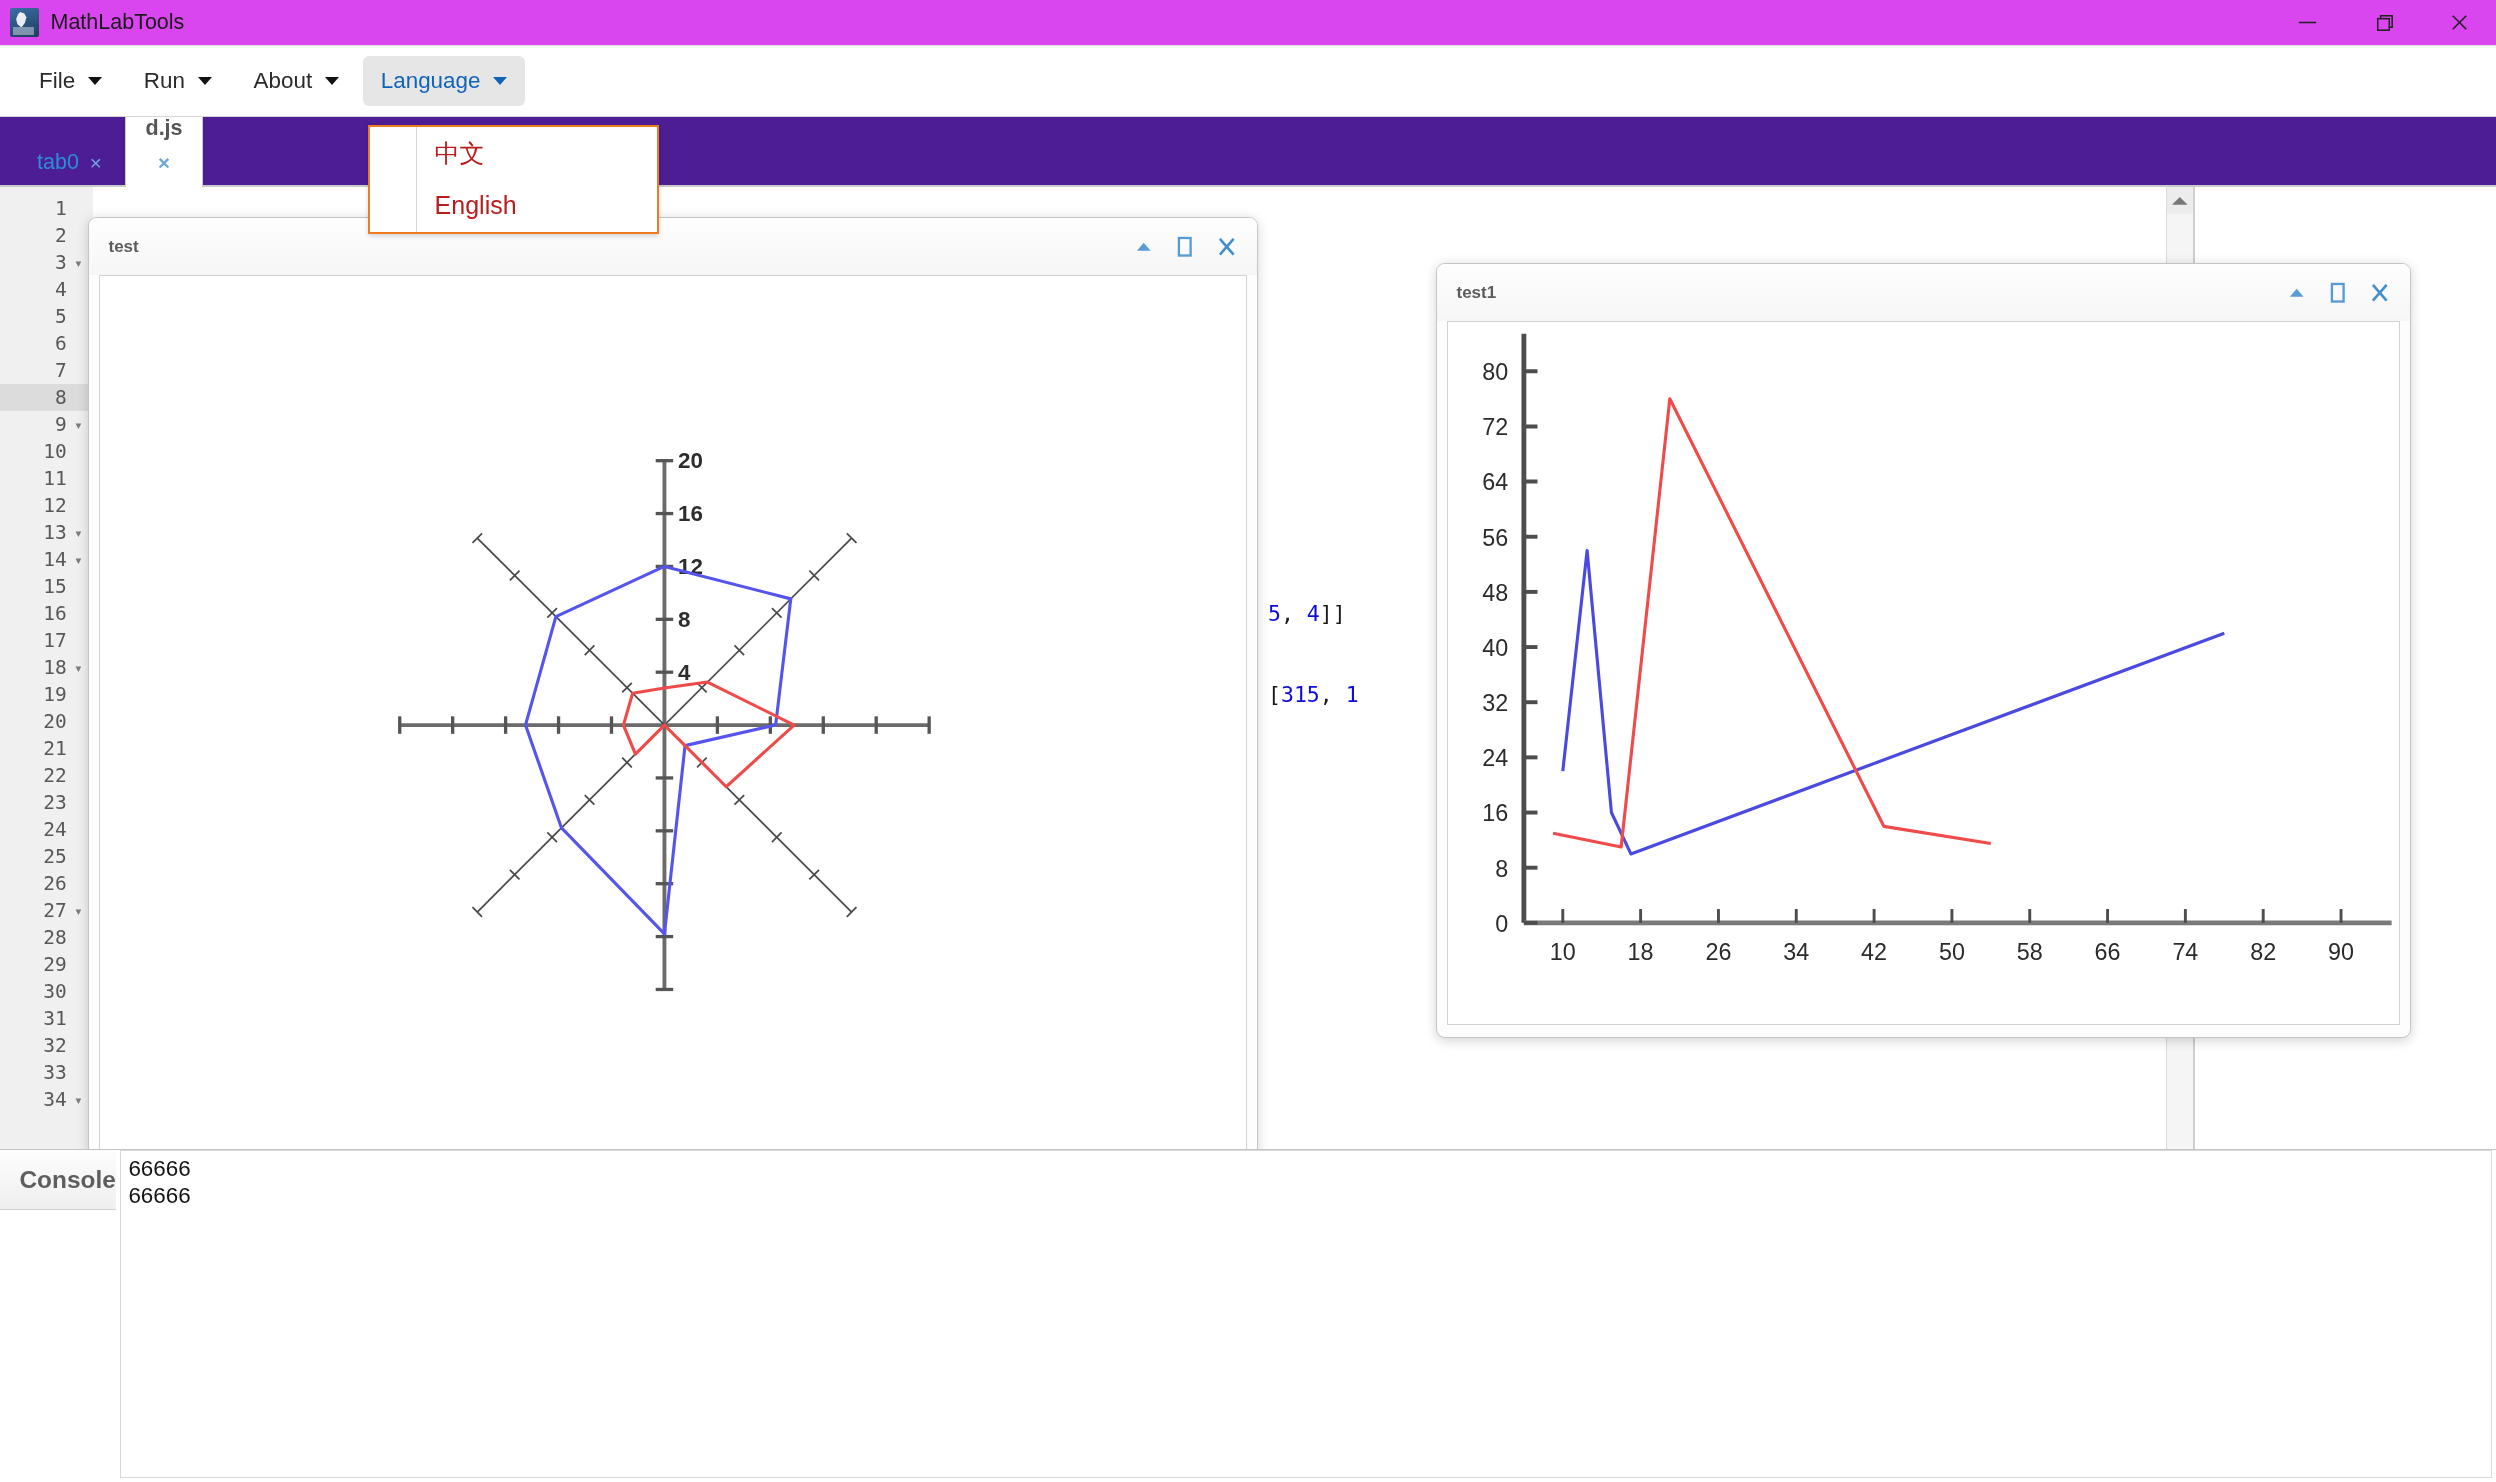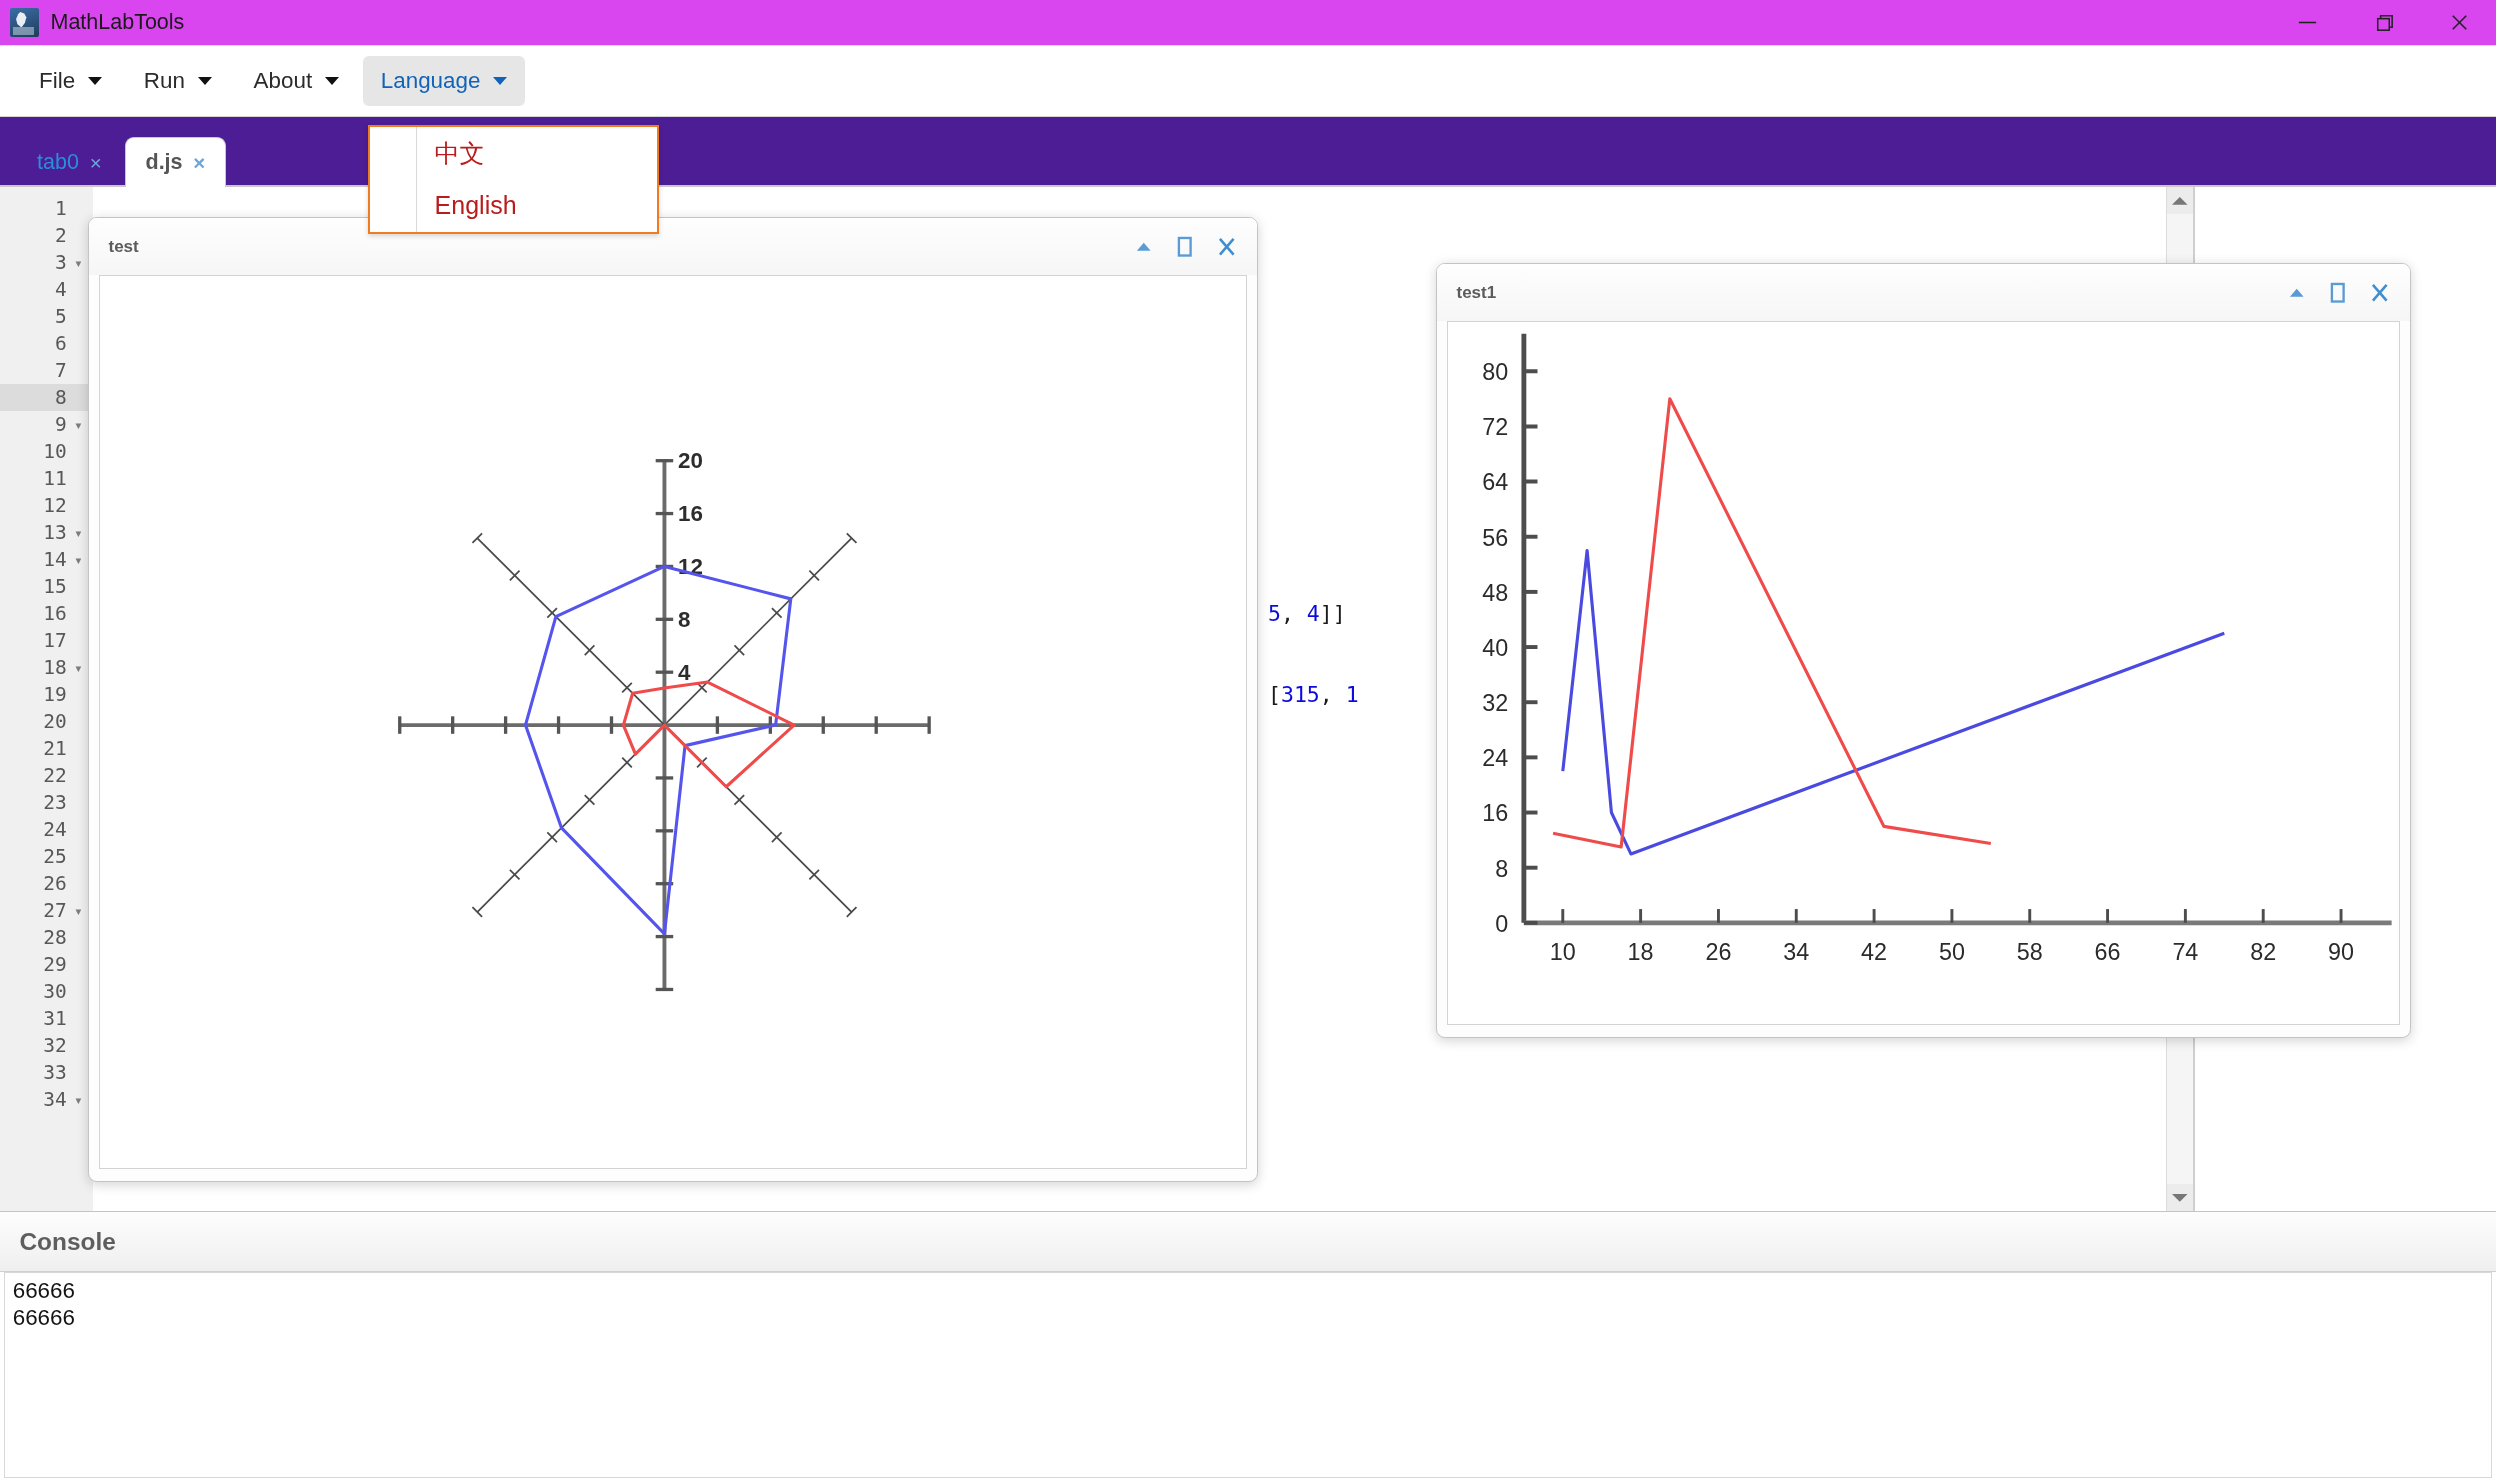--- a/index.html
+++ b/index.html
@@ -71,21 +71,21 @@
     z-index: 5;
   }
   .tab {
     display: flex; align-items: center; gap: 10.7px;
     padding: 12.7px 19.5px 11.7px 19.5px; font-size: 21.5px;
     border-radius: 8.8px 8.8px 0 0; cursor: default; margin-right: 3.9px;
     position: relative; top: 2px;
   }
   .tab.inactive { color: #2a8fd8; }
   .tab.active { background: #fff; color: #555; font-weight: bold;
-                border: 1px solid #c9c9c9; border-bottom: none; }
+                border: 1px solid #c9c9c9; border-bottom: none; flex-direction: column; }
   .tab-close { color: #6da7da; font-size: 20.5px; }
   
   #workarea {
     position: absolute; left: 0; top: 187px; right: 0; bottom: 271px;
     display: flex;
   }
   #editor-pane {
     flex: 1; position: relative; background: #fff; overflow: hidden;
     border-right: 1px solid #cfcfcf;
   }
@@ -143,23 +143,23 @@
   }
   .cw-title { font-size: 17px; font-weight: bold; color: #5c5c5c; }
   .cw-ctrls { margin-left: auto; display: flex; align-items: center; gap: 21.5px; }
   .cw-btn { color: #5a9bd5; cursor: default; display: flex; align-items: center; }
   .cw-body { flex: 1; margin: 0 9.8px 11.7px 9.8px; background: #fff;
              border: 1px solid #d3d3d3; position: relative; overflow: hidden; }
   #win-test  { left: 88px; top: 217px; width: 1170px; height: 965px; }
   #win-test1 { left: 1436px; top: 263px; width: 975px; height: 775px; z-index: 20; }
   
   #console-pane {
-    position: absolute; left: 0; right: 0; bottom: 0; height: 271px;
+    position: absolute; left: 0; right: 0; bottom: 0; height: 333px;
     background: #fff; border-top: 1px solid #c4c4c4;
-    display: flex; flex-direction: column;
+    display: flex; flex-direction: row;
   }
   #console-header {
     height: 60px; background: linear-gradient(#fdfdfd,#efefef);
     border-bottom: 1px solid #cfcfcf; display: flex; align-items: center;
     padding-left: 19.5px;
   }
   #console-title { font-size: 24.4px; font-weight: bold; color: #5e5e5e; }
   #console-out {
     flex: 1; padding: 3.9px 7.8px; font-size: 22.4px; color: #141414;
     line-height: 1.22; border: 1px solid #d8d8d8; margin: 0 3.9px 3.9px 3.9px;

